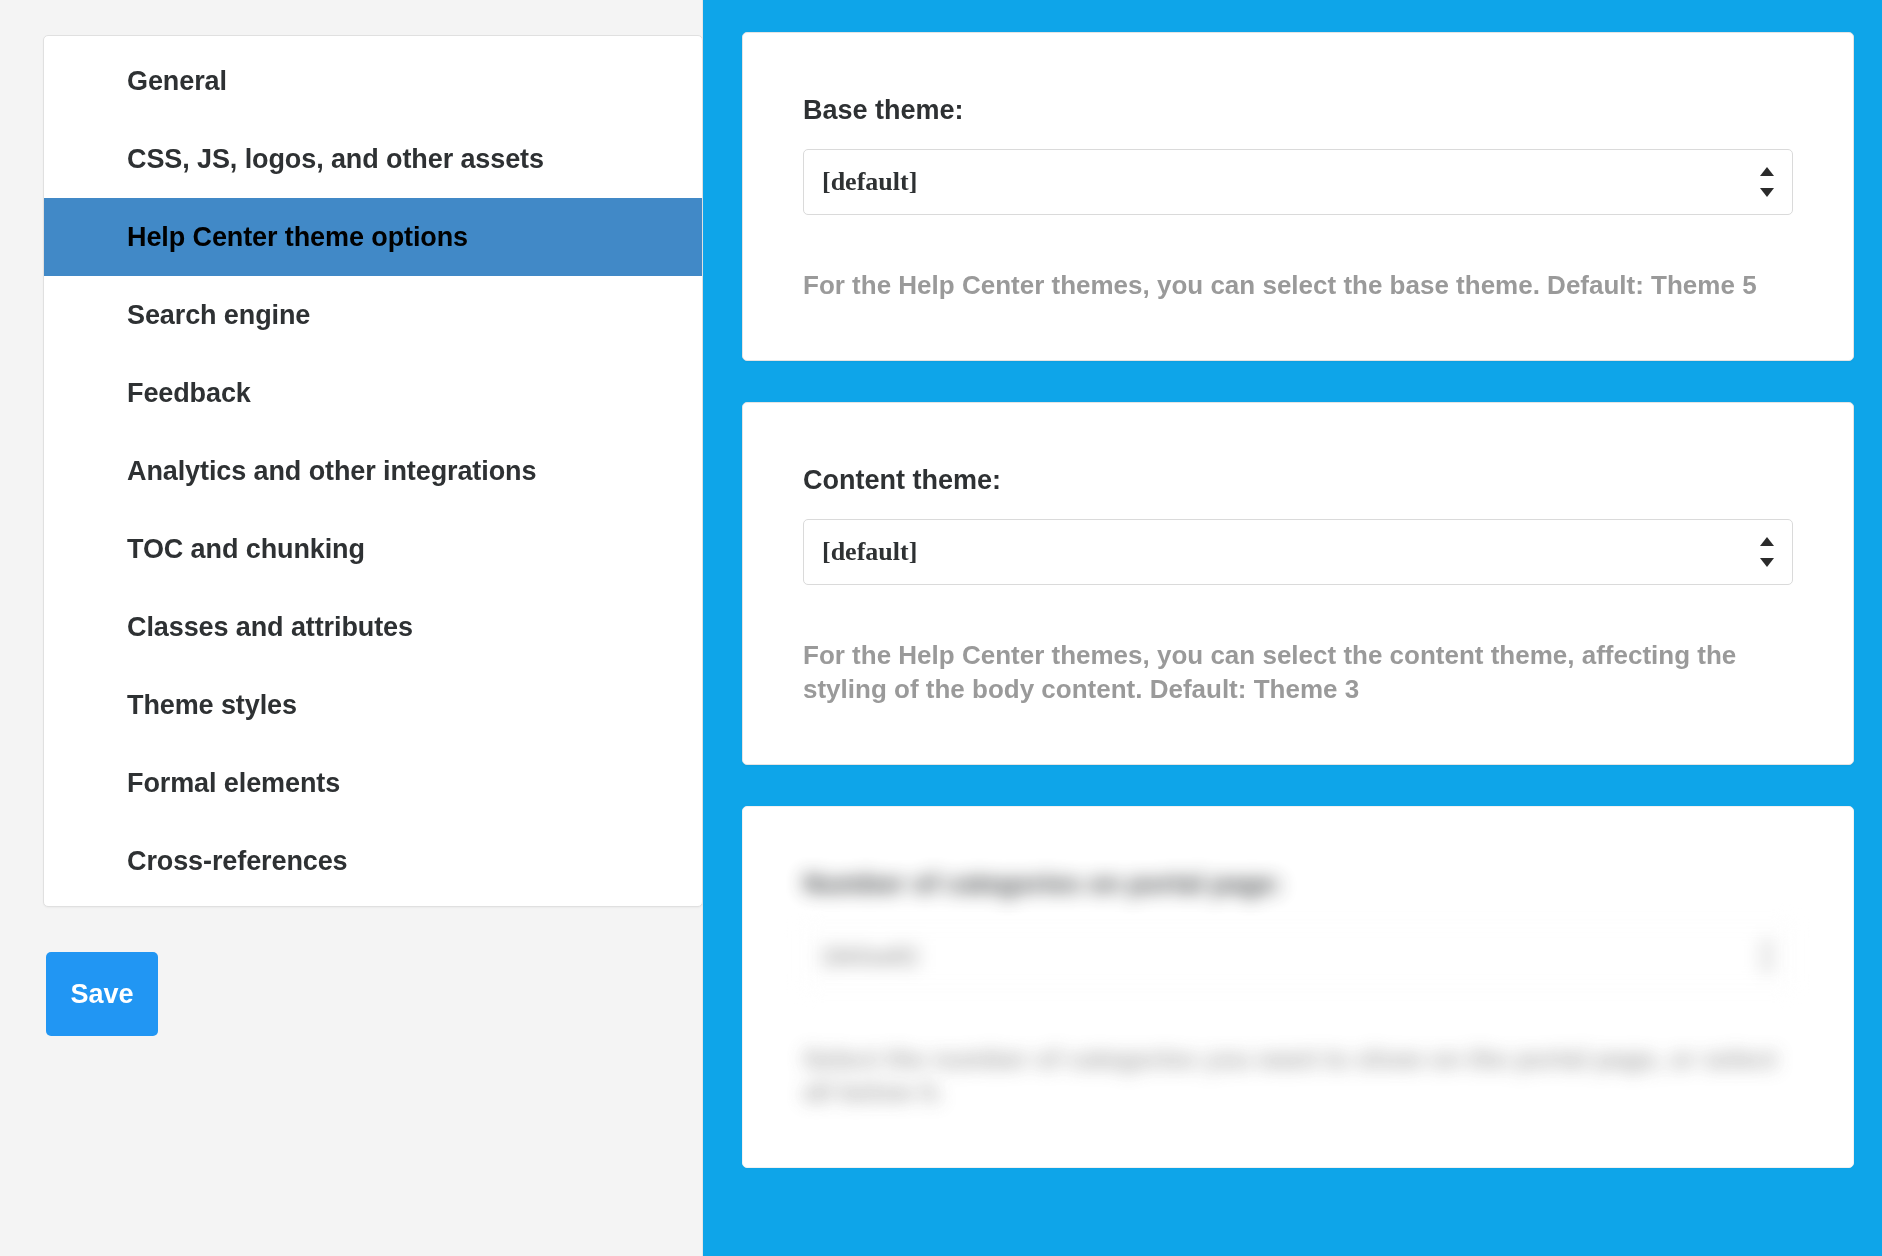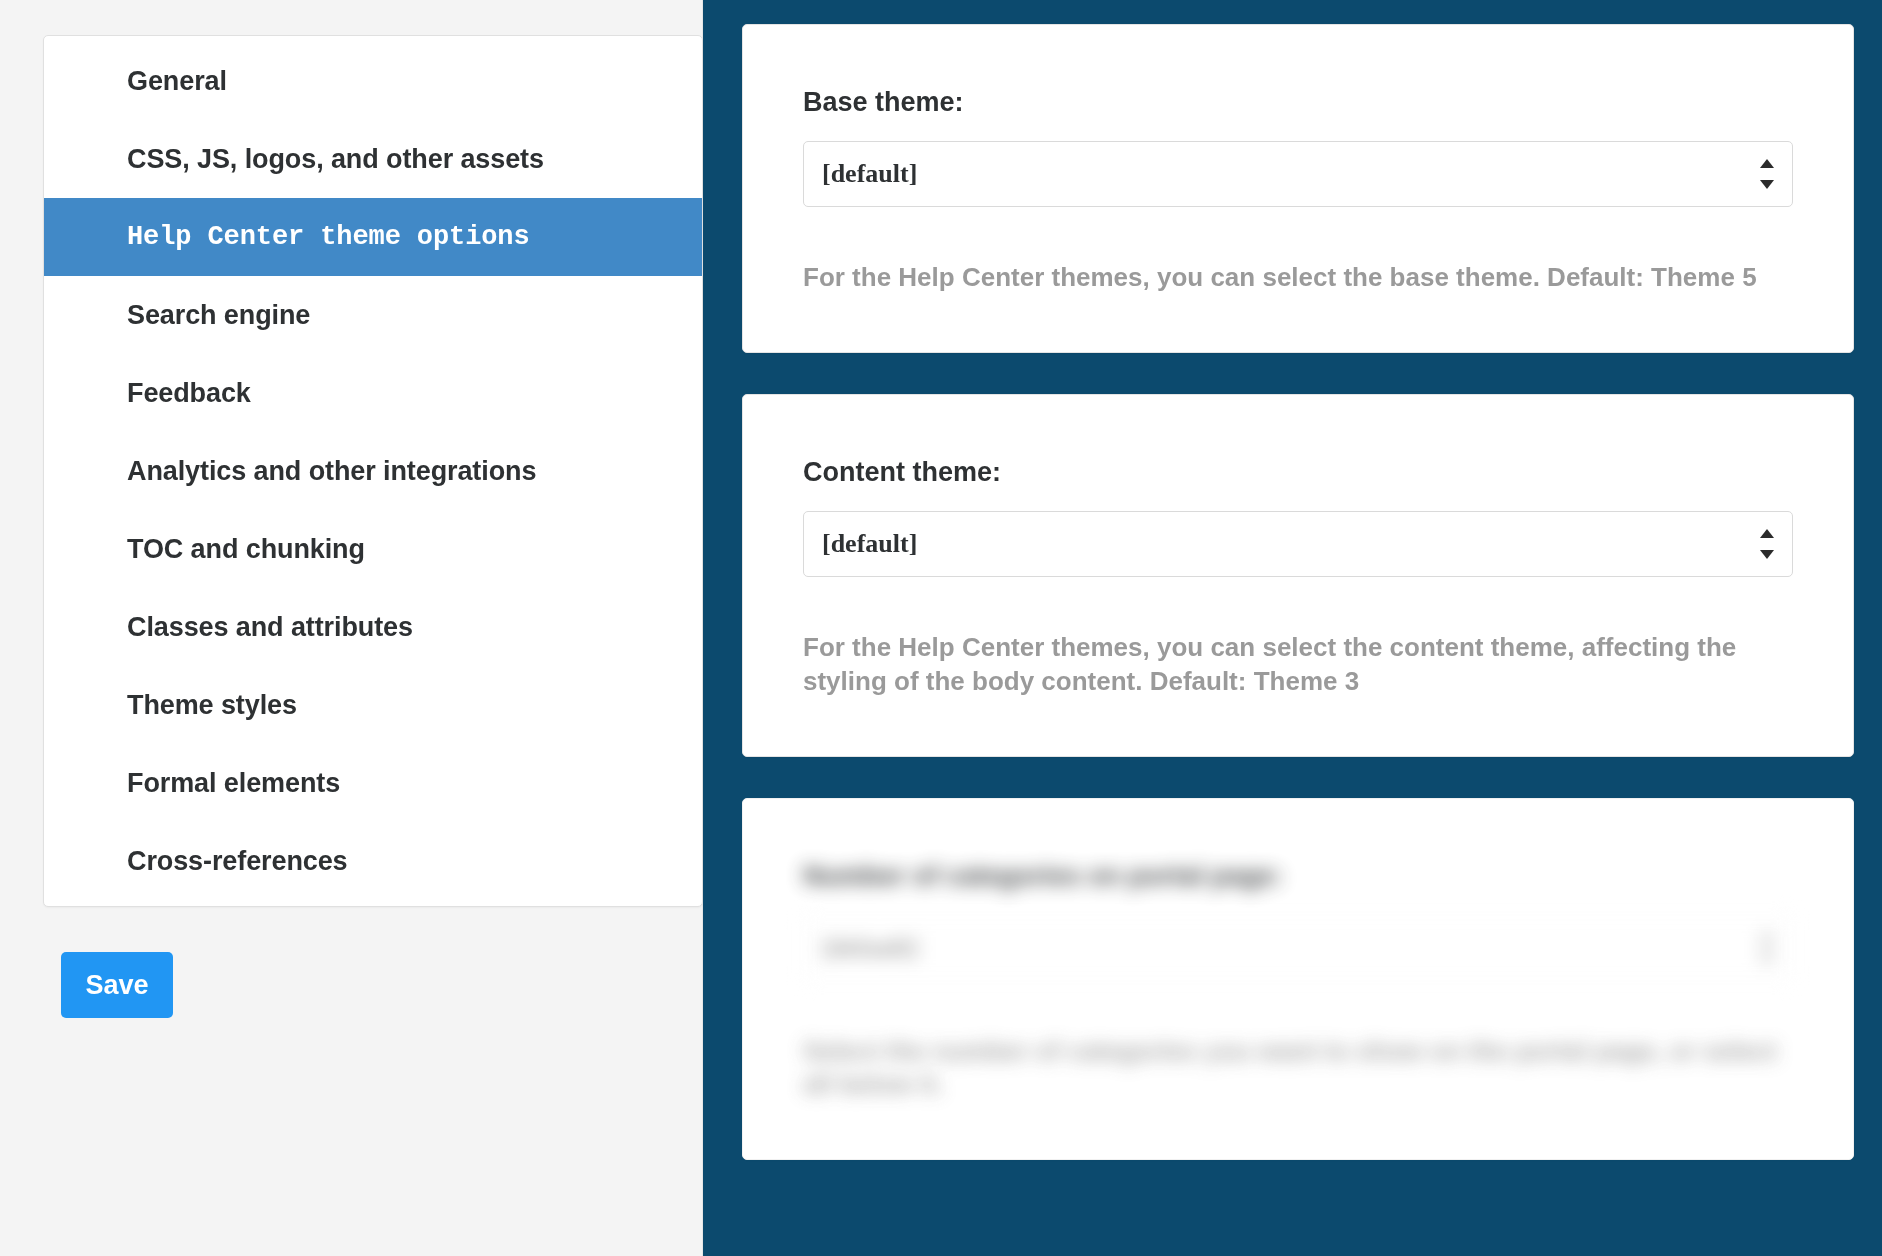--- a/index.html
+++ b/index.html
@@ -50,49 +50,48 @@
     font-size: 27px;
     font-weight: bold;
     color: #2e3133;
     letter-spacing: -0.1px;
     cursor: pointer;
     user-select: none;
     background: #ffffff;
   }
   .nav-item.active {
     background: #4189c7;
-    color: #ffffff;
-    font-family: Liberation Mono, monospace;
+    color: #000000;
   }
 
   .save-btn {
     margin-top: 45px;
-    margin-left: 18px;
+    margin-left: 3px;
     width: 112px;
-    height: 66px;
+    height: 84px;
     background: #2196f3;
     border: none;
     border-radius: 5px;
     color: #ffffff;
     font-size: 27px;
     font-weight: bold;
     font-family: "Liberation Sans", sans-serif;
     cursor: pointer;
     display: flex;
     align-items: center;
     justify-content: center;
   }
 
   
   .right-col {
     flex: 1;
     height: 1256px;
     position: relative;
-    padding: 24px 28px 0 39px;
-    background: #0c4a6e;
+    padding: 32px 28px 0 39px;
+    background: #0ea5e9;
     overflow: hidden;
   }
 
   .opt-card {
     background: #ffffff;
     border: 1px solid #e4e4e4;
     border-radius: 5px;
     box-shadow: 0 1px 2px rgba(0,0,0,0.04);
     padding: 62px 60px 58px 60px;
     margin-bottom: 41px;

